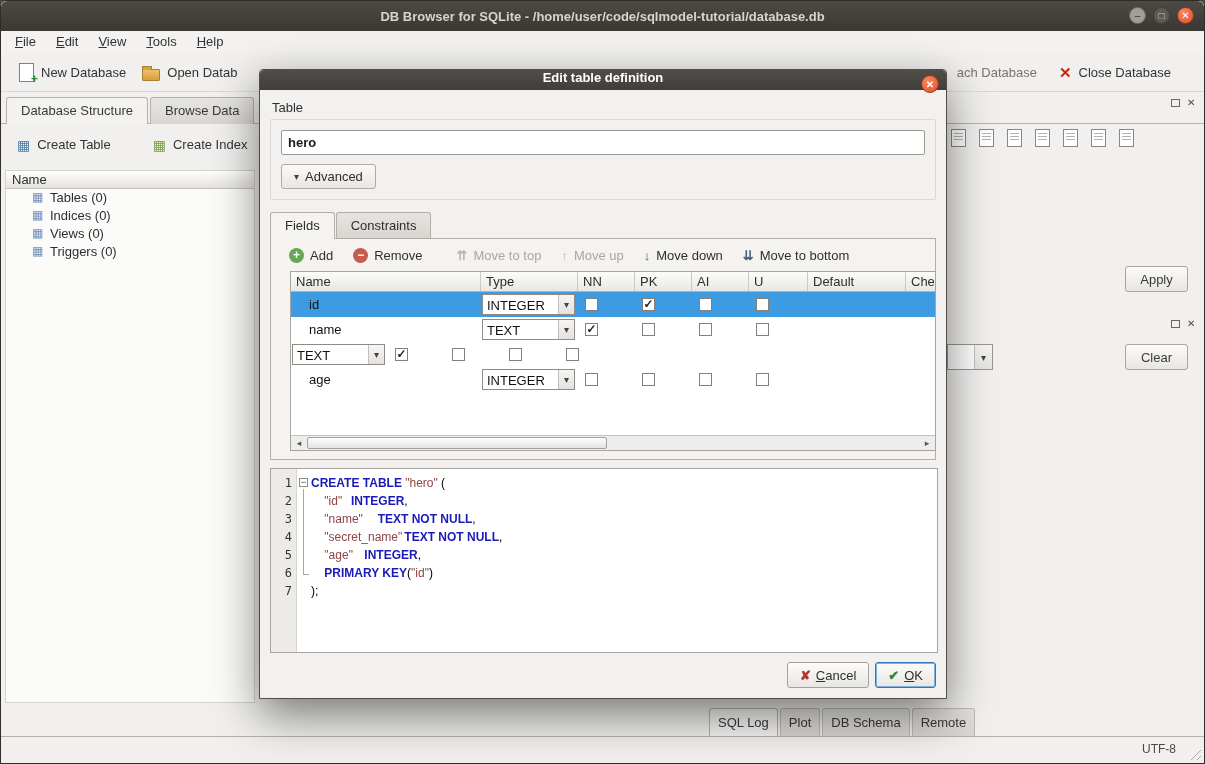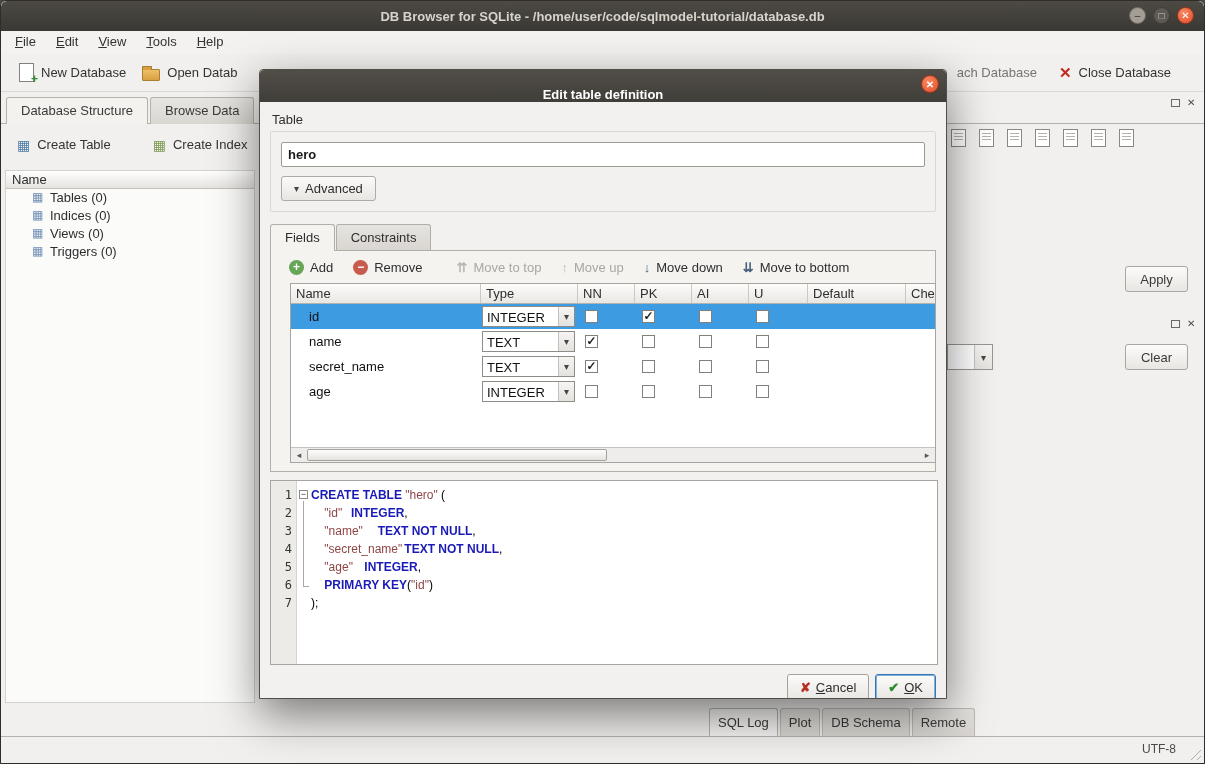--- a/index.html
+++ b/index.html
@@ -81,22 +81,22 @@
   .btab.active { background:#f6f5f3; border-color:#b5b2ac; position:relative; z-index:3; }
   .status-encoding { position:absolute; right:28px; bottom:7px; font-size:12px; color:#4a4a4a; }
   .grip { position:absolute; right:3px; bottom:3px; width:13px; height:13px;
           background:repeating-linear-gradient(135deg, transparent 0 3px, #b3b0aa 3px 4px);
           clip-path:polygon(100% 0, 100% 100%, 0 100%); }
 
   
   .dialog { position:absolute; left:258px; top:68px; width:688px; height:630px; background:#f2f1ef;
             border:1px solid #514e48; border-radius:4px 4px 0 0; box-shadow:0 16px 46px rgba(0,0,0,.5);
             z-index:10; overflow:hidden; }
-  .dlg-title { height:32px; background:linear-gradient(#514e48,#403e39); color:#fff; font-weight:bold; font-size:13px;
-               display:flex; align-items:flex-end; justify-content:center; position:relative; border-radius:4px 4px 0 0; }
+  .dlg-title { height:20px; background:linear-gradient(#514e48,#403e39); color:#fff; font-weight:bold; font-size:13px;
+               display:flex; align-items:flex-start; justify-content:center; position:relative; border-radius:4px 4px 0 0; }
   .dlg-close { position:absolute; right:7px; top:5px; width:18px; height:18px; border-radius:50%;
                background:radial-gradient(circle at 35% 30%, #f8865f, #e4502c); color:#fff; font-size:10px;
                display:flex; align-items:center; justify-content:center; border:1px solid #a33317; }
   .dlg-content { padding:4px 10px 0; }
   .gb-label { font-size:13px; color:#2e2e2e; margin:6px 0 4px 2px; }
   .group-frame { border:1px solid #dbd8d3; border-radius:2px; padding:10px; }
   .table-name-input { width:100%; height:25px; border:1px solid #9d9a94; border-radius:2px; background:#fff;
                       font-size:13px; font-weight:bold; color:#1a1a1a; padding:4px 6px; outline:none;
                       font-family:"Liberation Sans",sans-serif; }
   .advanced-btn { margin-top:9px; display:inline-flex; align-items:center; gap:6px; height:25px; padding:0 12px;
@@ -381,21 +381,20 @@
                 <div class="cell col-ai">
                   <span class="checkbox"></span>
                 </div>
                 <div class="cell col-u">
                   <span class="checkbox"></span>
                 </div>
                 <div class="cell col-def"></div>
                 <div class="cell col-che"></div>
               </div>
               <div class="grid-row">
-                <div class="cell col-name">secret_name</div>
                 <div class="cell col-type">
                   <div class="combo">
                     <span class="combo-text">TEXT</span>
                     <span class="combo-arrow">▾</span>
                   </div>
                 </div>
                 <div class="cell col-nn">
                   <span class="checkbox checked">✓</span>
                 </div>
                 <div class="cell col-pk">

